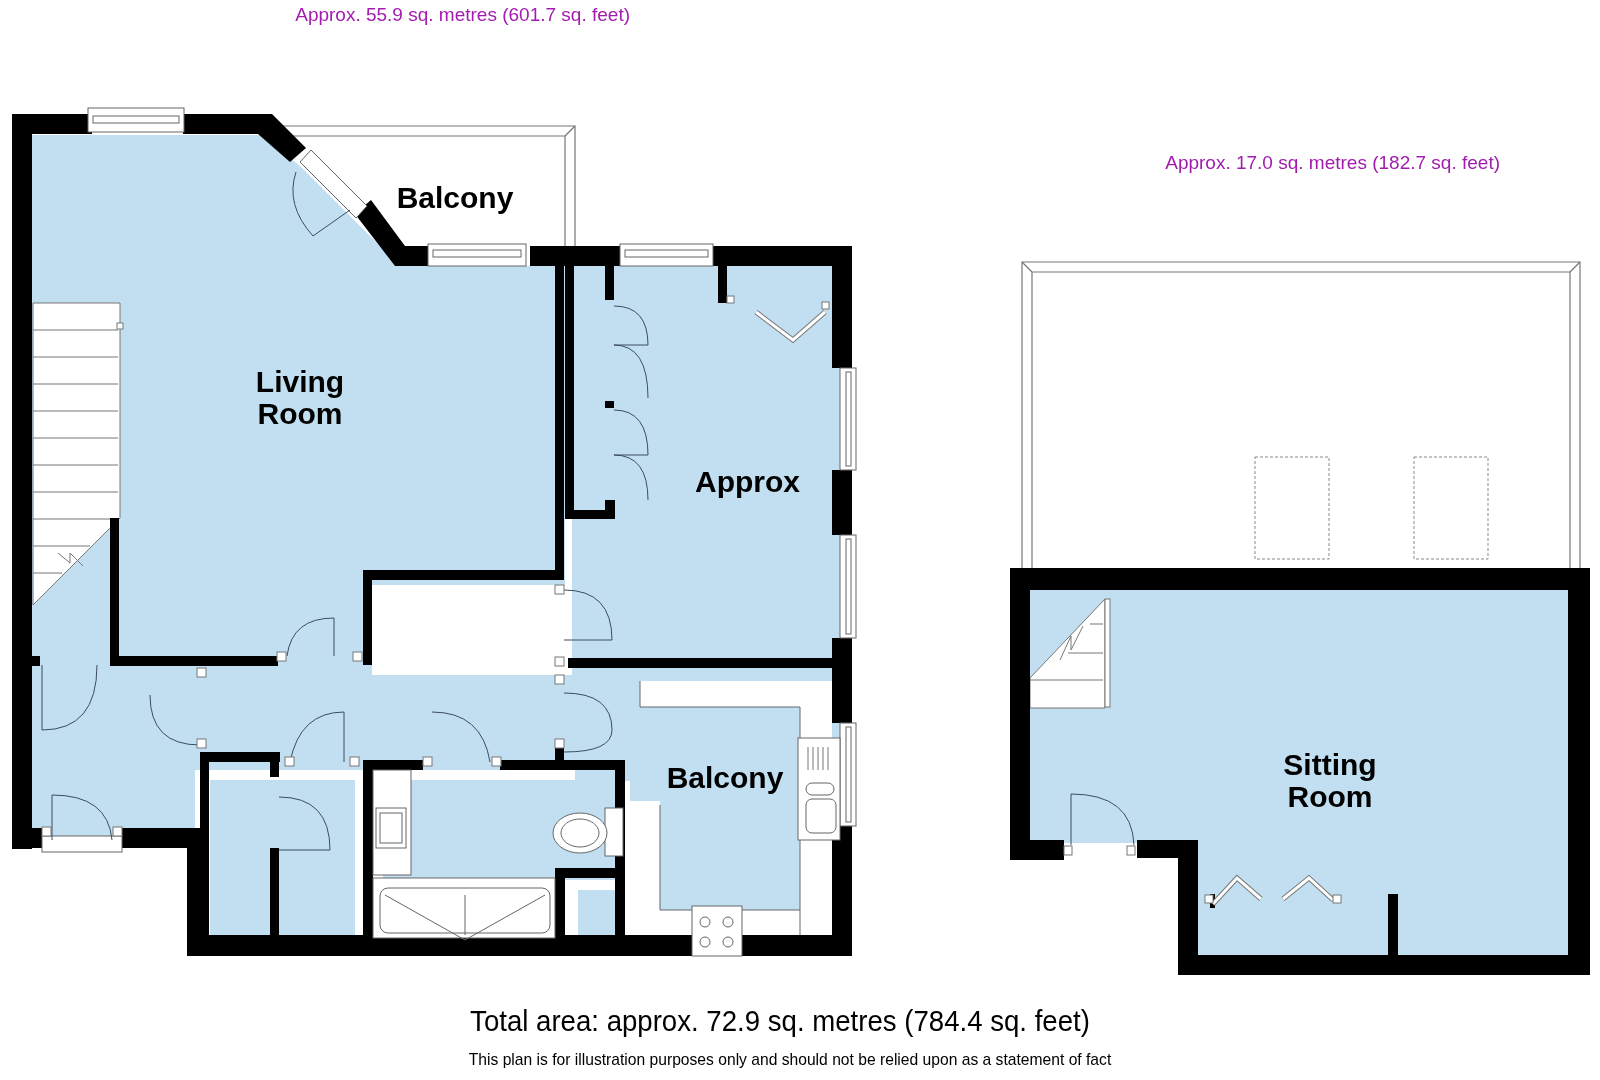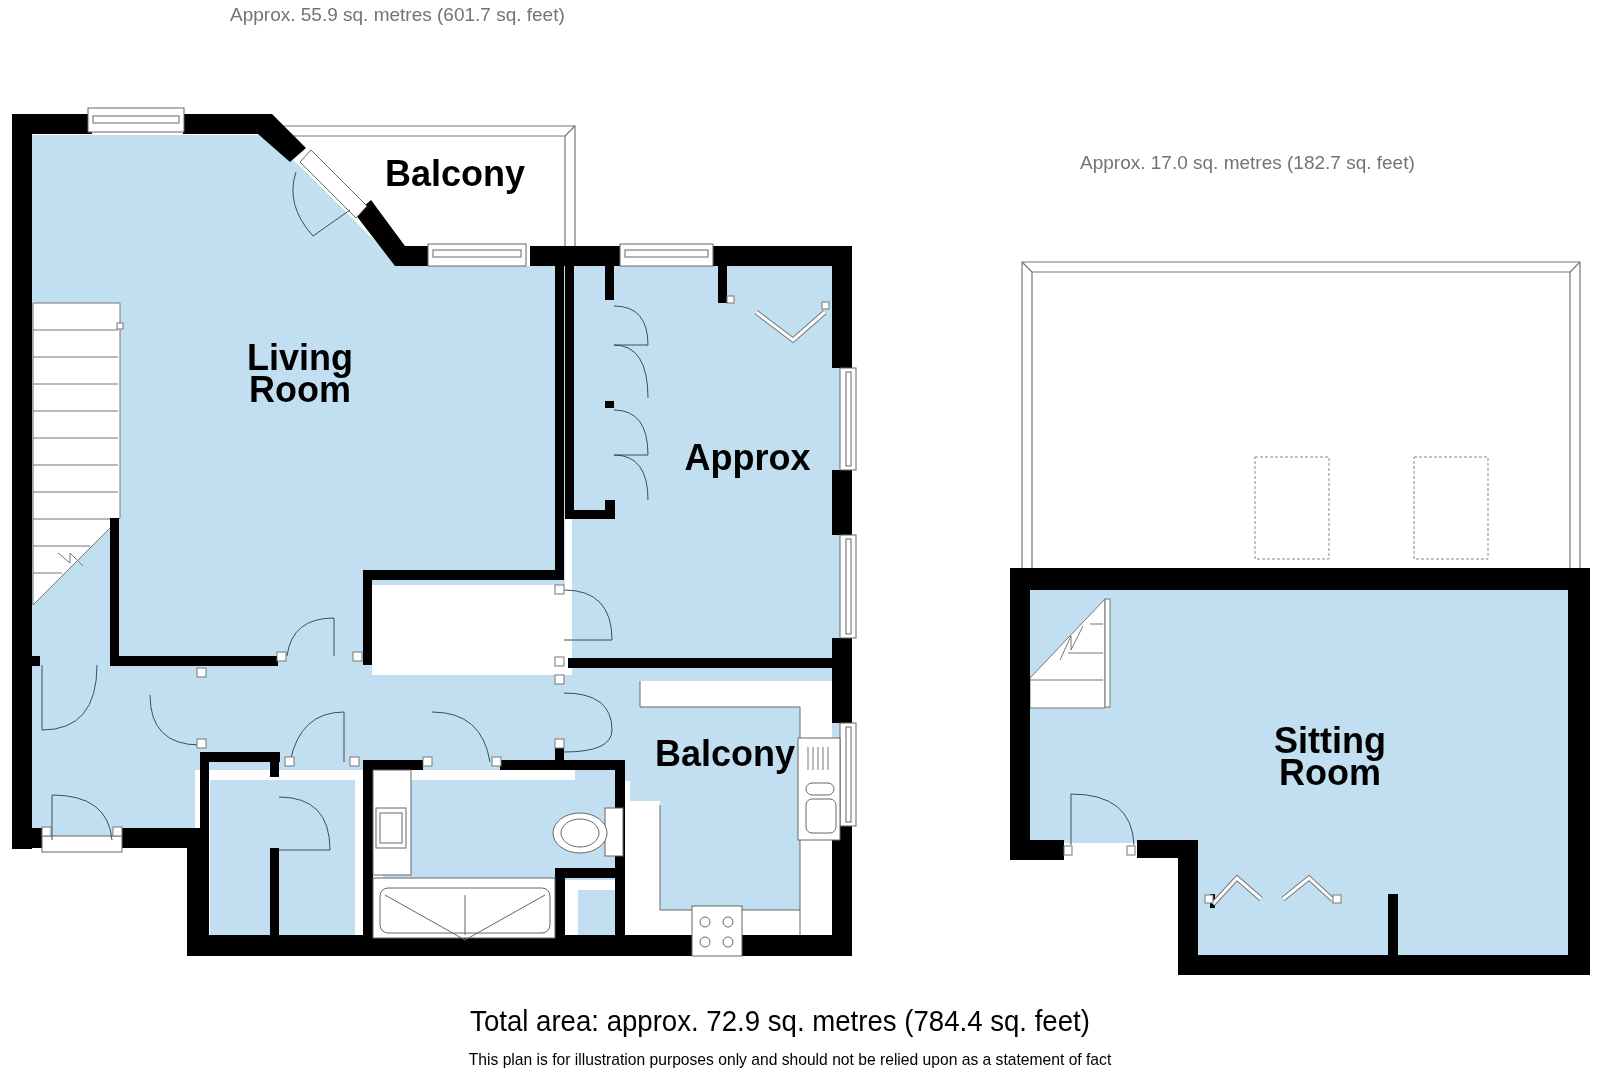--- a/index.html
+++ b/index.html
@@ -1,20 +1,20 @@
 <!DOCTYPE html>
 <html><head>
   <meta charset="utf-8">
   <style>
     html, body { margin: 0; padding: 0; background: #ffffff; }
     body { width: 1600px; height: 1080px; position: relative; overflow: hidden; font-family: "Liberation Sans", sans-serif; }
     .abs { position: absolute; }
     .floor-title { font-weight: bold; font-size: 34px; color: #000; text-align: center; white-space: nowrap; }
-    .floor-sub { font-size: 19px; color: #737373; text-align: left; white-space: nowrap; }
-    .room-label { font-weight: bold; font-size: 36px; color: #000; text-align: center; line-height: 32px; white-space: nowrap; }
+    .floor-sub { font-size: 19px; color: #a21caf; text-align: right; white-space: nowrap; }
+    .room-label { font-weight: bold; font-size: 30px; color: #000; text-align: center; line-height: 32px; white-space: nowrap; margin-top: 24px; }
     .total { font-size: 30px; color: #000; text-align: center; white-space: nowrap; transform: scaleX(0.92); transform-origin: center; }
     .disclaimer { font-size: 17px; color: #000; text-align: center; white-space: nowrap; transform: scaleX(0.92); transform-origin: center; }
     svg { position: absolute; left: 0; top: 0; }
   </style>
 </head>
 <body>
 
 <svg width="1600" height="1080" viewBox="0 0 1600 1080">
   <defs>
     <filter id="shadow" x="-5%" y="-5%" width="110%" height="110%">

